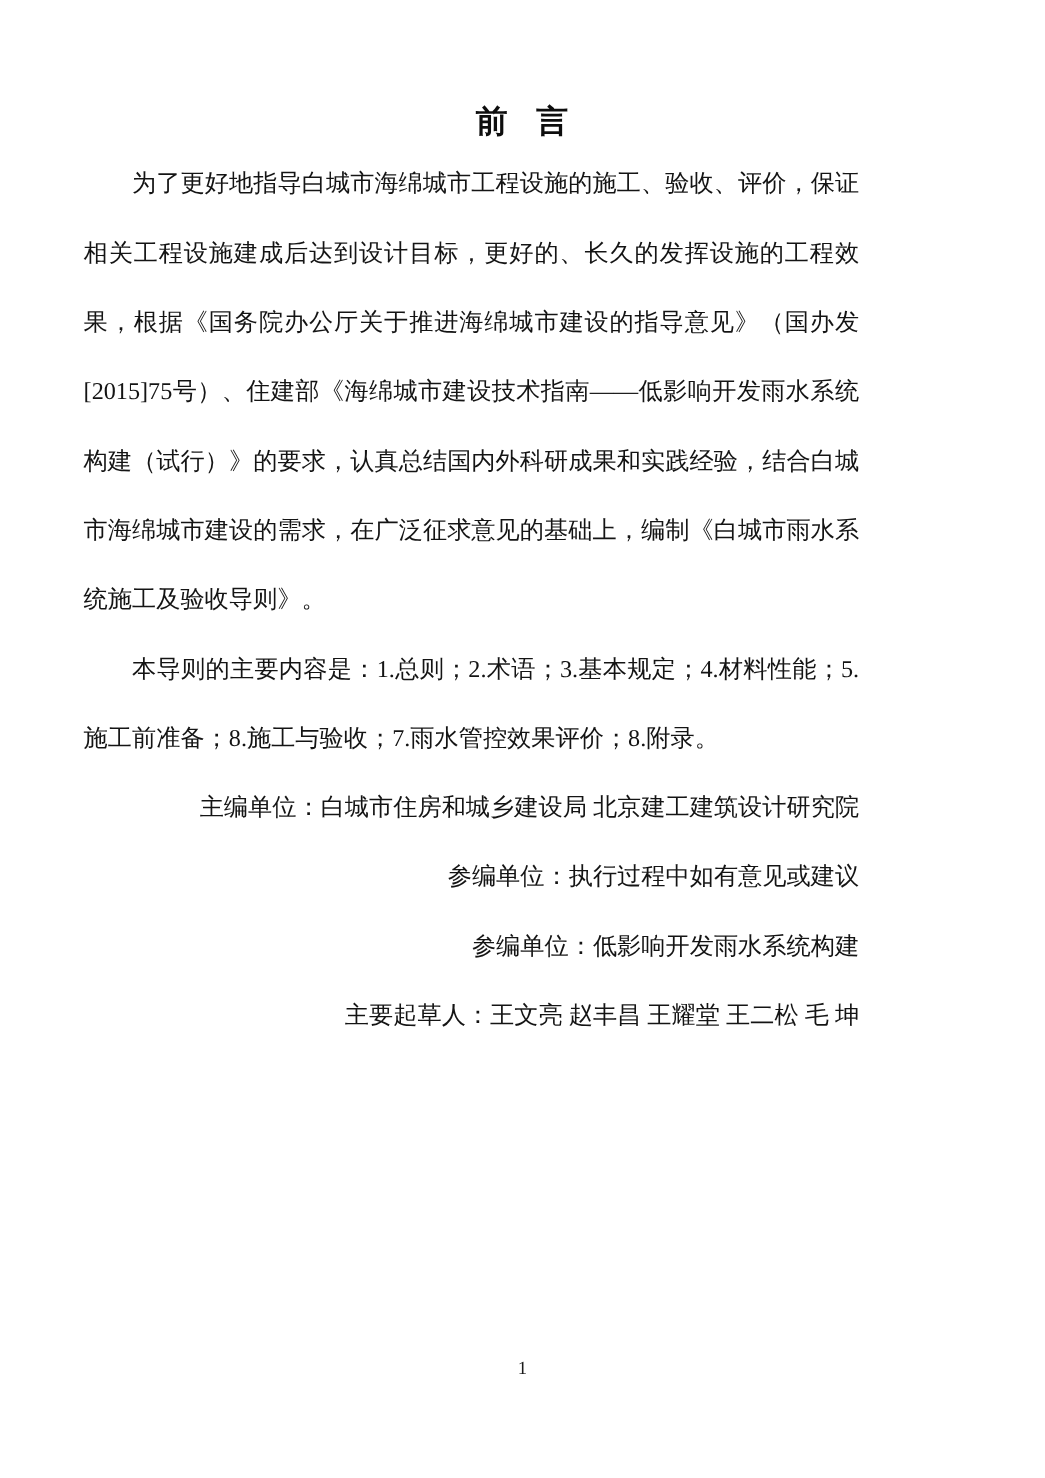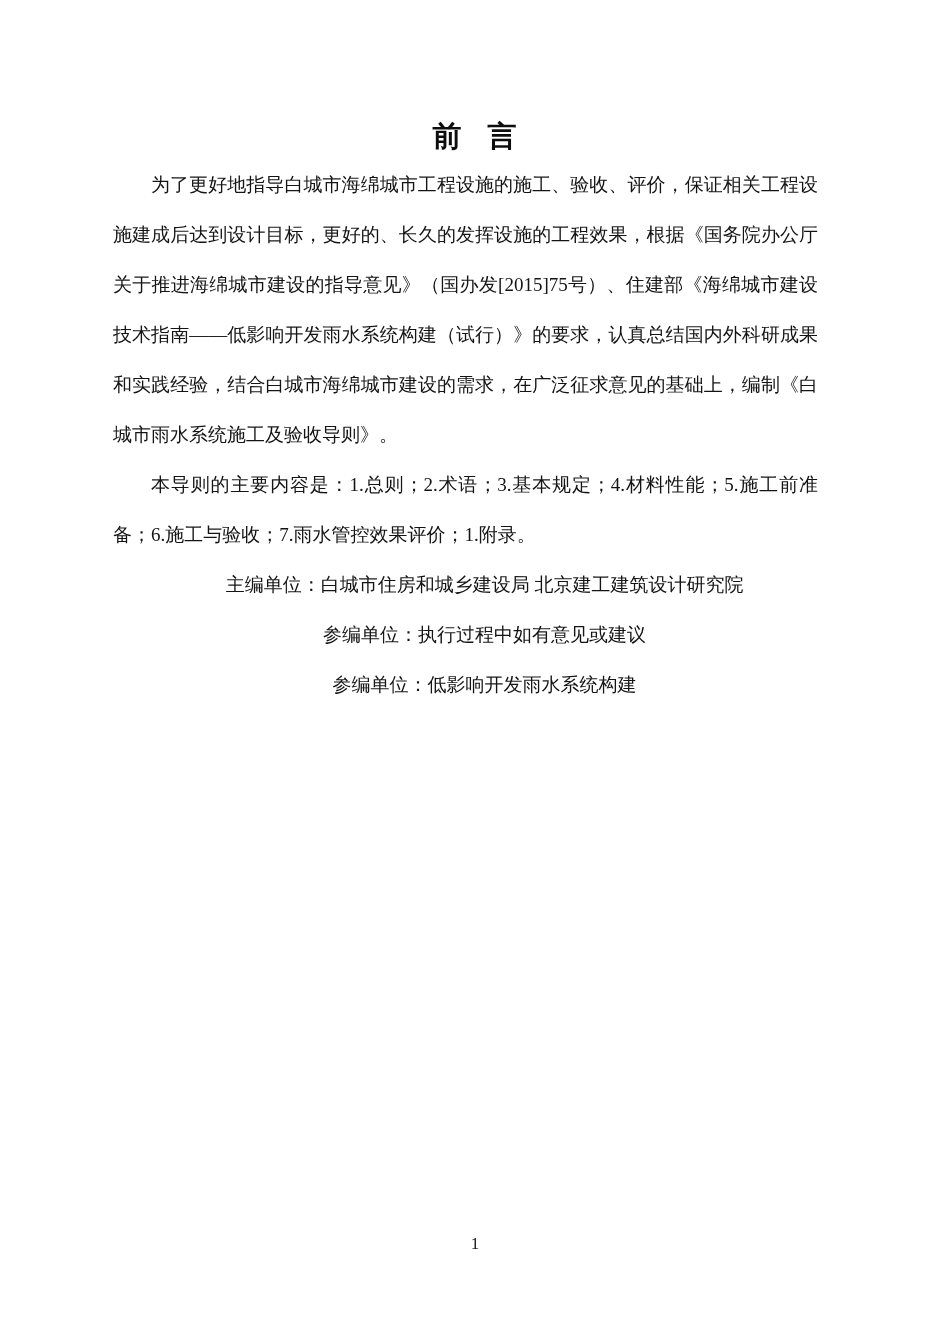--- a/index.html
+++ b/index.html
@@ -11,46 +11,46 @@
     position: relative;
     width: 950px;
     height: 1344px;
     background: #ffffff;
     color: #141414;
     font-family: "Liberation Serif", "DejaVu Serif", serif;
     overflow: hidden;
   }
   .doc-title {
     margin: 0;
-    padding-top: 118px;
+    padding-top: 93px;
     text-align: center;
     font-family: "Liberation Sans", "DejaVu Sans", sans-serif;
     font-weight: 700;
     font-size: 29px;
     line-height: 36px;
     letter-spacing: 1px;
     word-spacing: 0.55em;
     color: #0d0d0d;
   }
   .body-text {
-    margin-left: 113px;
+    margin-left: 76px;
     margin-top: 6px;
     width: 705px;
-    font-size: 19px;
-    line-height: 50px;
+    font-size: 22px;
+    line-height: 63px;
     text-align: justify;
   }
   .para {
     margin: 0;
     text-indent: 2em;
   }
   .credit {
     margin: 0;
     text-indent: 2em;
-    text-align: center;
+    text-align: right;
     white-space: nowrap;
   }
   .page-number {
     position: absolute;
     top: 1232px;
     left: 0;
     width: 950px;
     text-align: center;
     font-size: 17px;
     line-height: 24px;
@@ -61,28 +61,29 @@
 <body>
 
 <div class="page">
 
   <h1 class="doc-title">前 言</h1>
 
   <div class="body-text">
 
     <p class="para">为了更好地指导白城市海绵城市工程设施的施工、验收、评价，保证相关工程设施建成后达到设计目标，更好的、长久的发挥设施的工程效果，根据《国务院办公厅关于推进海绵城市建设的指导意见》（国办发[2015]75号）、住建部《海绵城市建设技术指南——低影响开发雨水系统构建（试行）》的要求，认真总结国内外科研成果和实践经验，结合白城市海绵城市建设的需求，在广泛征求意见的基础上，编制《白城市雨水系统施工及验收导则》。</p>
 
-    <p class="para">本导则的主要内容是：1.总则；2.术语；3.基本规定；4.材料性能；5.施工前准备；6.施工与验收；7.雨水管控效果评价；1.附录。</p>
+    <p class="para">本导则的主要内容是：1.总则；2.术语；3.基本规定；4.材料性能；5.施工前准备；8.施工与验收；7.雨水管控效果评价；8.附录。</p>
 
 
     <p class="credit"><span>主编单位：</span><span>白城市住房和城乡建设局 北京建工建筑设计研究院</span></p>
 
     <p class="credit"><span>参编单位：</span><span>执行过程中如有意见或建议</span></p>
 
     <p class="credit"><span>参编单位：</span><span>低影响开发雨水系统构建</span></p>
 
+    <p class="credit"><span>主要起草人：</span><span>王文亮 赵丰昌 王耀堂 王二松 毛 坤</span></p>
 
 
   </div>
 
   <div class="page-number">1</div>
 
 </div>
 
 </body></html>

